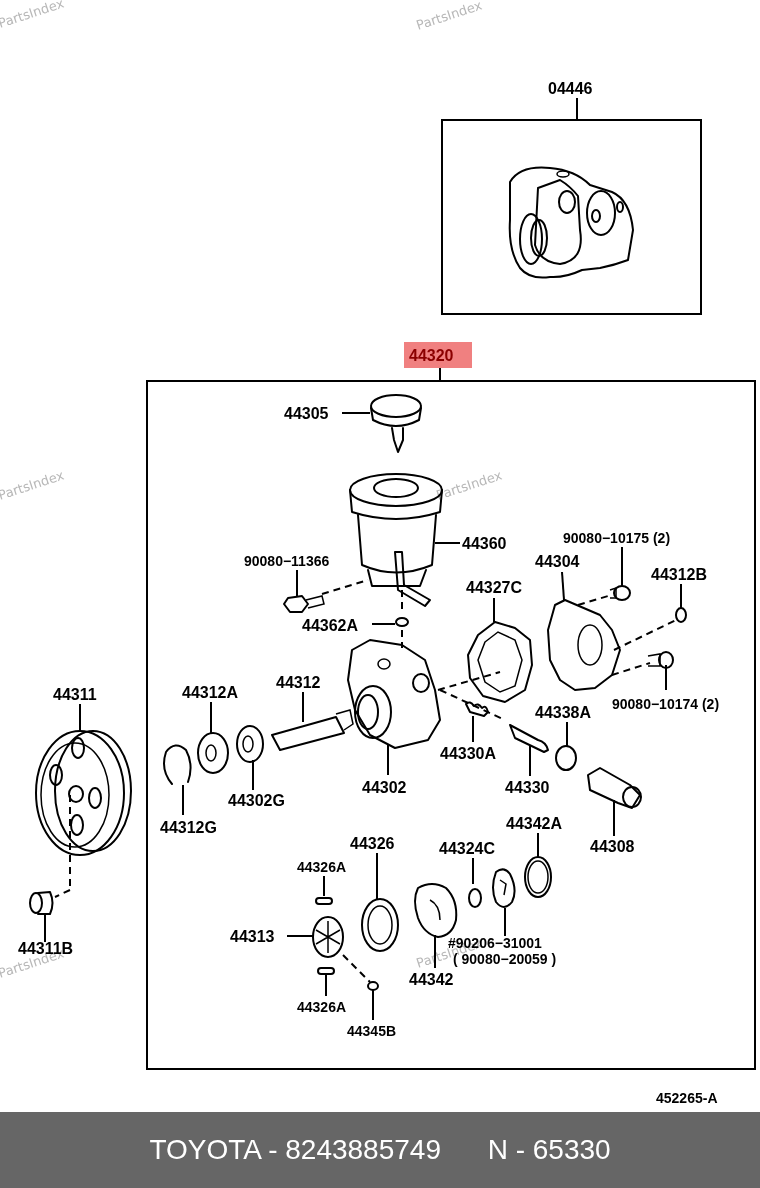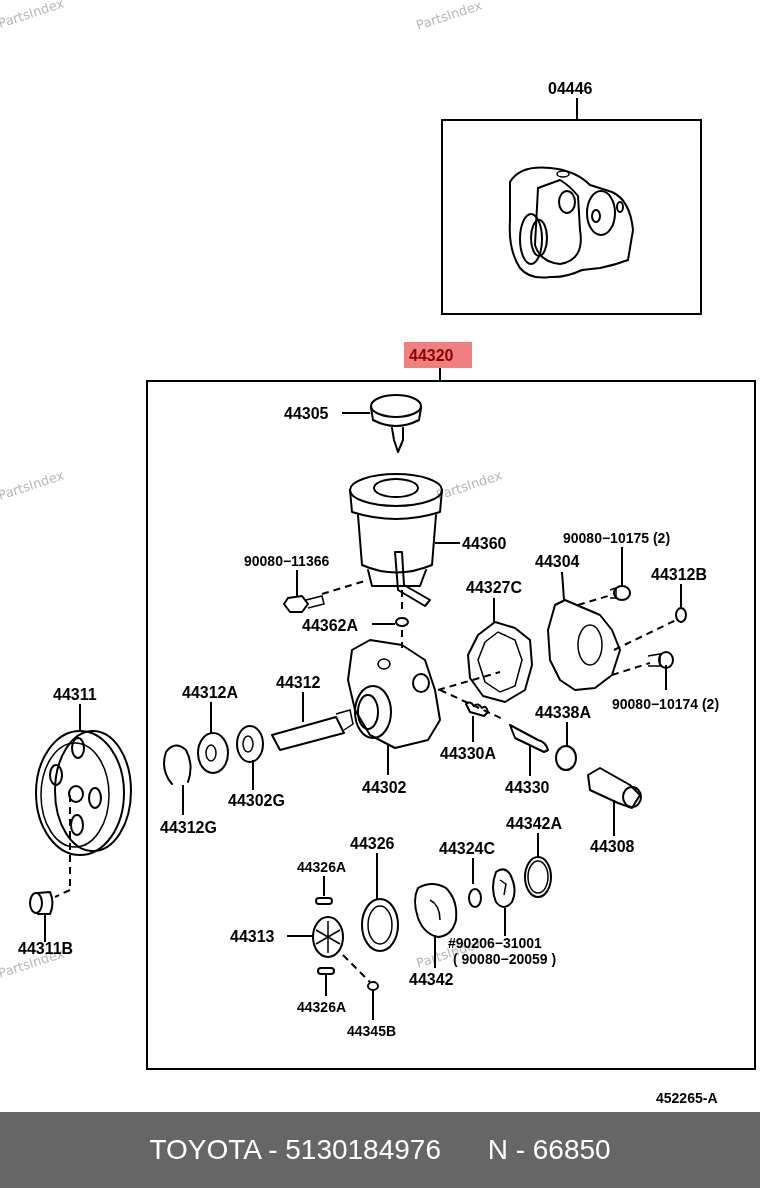--- a/index.html
+++ b/index.html
@@ -273,16 +273,16 @@
     <text class="lbl-sm" x="453" y="964">( 90080−20059 )</text>
     <line class="lead" x1="505" y1="908" x2="505" y2="936"></line>
     <path class="part" d="M496,872 Q504,866 510,874 Q518,890 512,902 Q504,912 496,902 Q490,888 496,872 Z"></path>
     <path class="thin" d="M500,880 L506,884 L504,895"></path>
   </g>
 
   <text class="lbl-sm" x="656" y="1103">452265-A</text>
 </svg>
 
 <div id="footer">
-  <span>TOYOTA - 5130184976</span>
+  <span>TOYOTA - 8243885749</span>
   <span>      </span>
-  <span>N - 66850</span>
+  <span>N - 65330</span>
 </div>
 
 </body></html>

